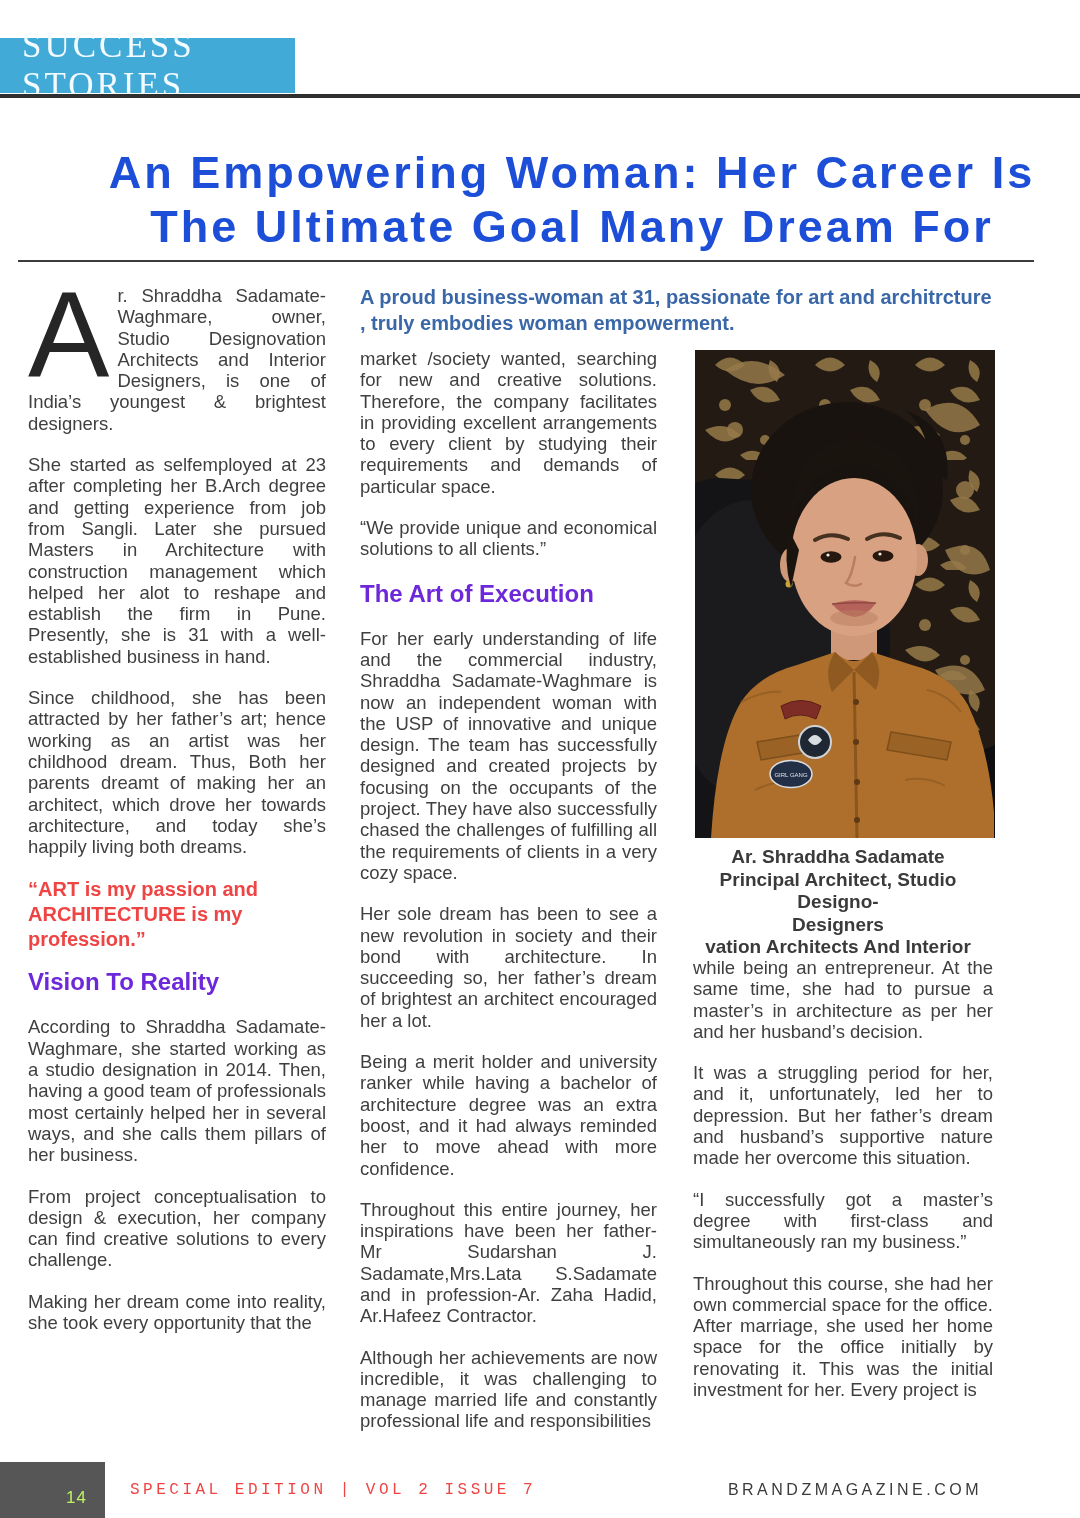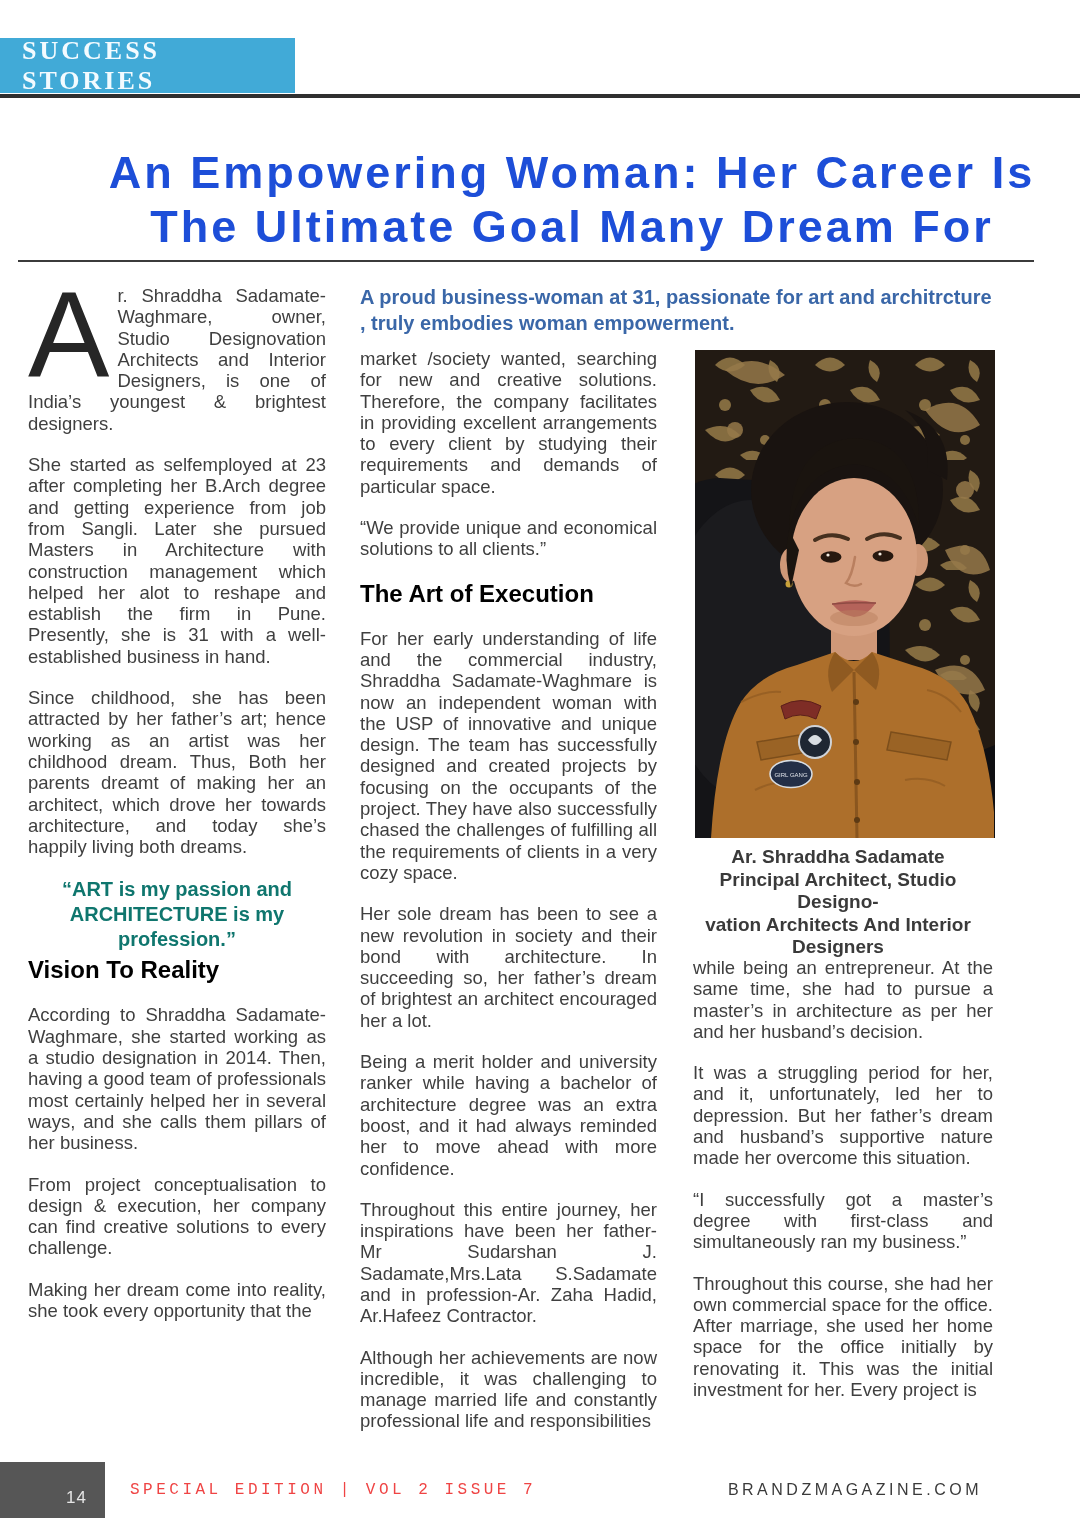--- a/index.html
+++ b/index.html
@@ -6,39 +6,39 @@
   .page{
     position:relative; width:1080px; height:1518px; background:#ffffff;
     font-family:"Liberation Sans", sans-serif; color:#3f3f3f; overflow:hidden;
   }
   
   .kicker-box{
     position:absolute; left:0; top:38px; width:295px; height:55px;
     background:#41aad7; display:flex; align-items:center; padding-left:22px; box-sizing:border-box;
   }
   .kicker-text{
-    font-family:"Liberation Serif", serif; color:#f3fbff; font-size:26px;
-    letter-spacing:3px; font-weight:700;
+    font-family:"Liberation Serif", serif; color:#f3fbff; font-size:35px;
+    letter-spacing:3px; font-weight:400;
   }
   .rule-top{position:absolute; left:0; top:94px; width:1080px; height:4px; background:#2f2f2f;}
   .article-title{
     position:absolute; left:0; top:146px; width:1080px; text-align:center;
     font-weight:bold; font-size:45px; line-height:54px; letter-spacing:3px; color:#1d4ed8;padding-left:32px;
   }
   .article-title div{white-space:nowrap;}
   .rule-title{position:absolute; left:18px; top:260px; width:1016px; height:2px; background:#3b3b3b;}
 
   
   .col{position:absolute; text-align:justify;}
   .col1{left:28px; top:285px; width:298px;}
   .col2{left:360px; top:348px; width:297px;}
   .col3{left:693px; top:957px; width:300px;}
   .body-para{font-size:18.5px; line-height:21.3px; margin:0 0 20px 0; color:#3f3f3f;}
-  .section-heading{font-size:24px; line-height:28px; margin:0 0 20px 0; color:#000000; font-weight:bold; text-align:left;}
-  .quote-para{font-size:20px; line-height:25px; font-weight:bold; text-align:center; color:#0f766e; margin:6px 0 4px 0;}
+  .section-heading{font-size:24px; line-height:28px; margin:0 0 20px 0; color:#6d28d9; font-weight:bold; text-align:left;}
+  .quote-para{font-size:20px; line-height:25px; font-weight:bold; text-align:left; color:#ef4444; margin:6px 0 16px 0;}
   .dropcap{
     float:left; font-size:122px; line-height:92px; padding:4px 8px 0 0;
     color:#262626; font-weight:400;
   }
   .intro-lede{
     position:absolute; left:360px; top:284px; width:680px;
     color:#3a67a8; font-weight:bold; font-size:20px; line-height:26px; text-align:left;
   }
   .intro-lede div{white-space:nowrap;}
 
@@ -48,21 +48,21 @@
   .photo-caption{
     position:absolute; left:677px; top:846px; width:322px; text-align:center;
     font-weight:bold; font-size:19px; line-height:22.5px; color:#3a3a3a;
   }
 
   
   .page-number-box{
     position:absolute; left:0; top:1462px; width:105px; height:56px; background:#565656;
     display:flex; align-items:center; justify-content:flex-end; padding-right:18px; box-sizing:border-box;
   }
-  .page-number{color:#e5e5e5; font-size:17px; letter-spacing:1px;margin-top:16px;}
+  .page-number{color:#bef264; font-size:17px; letter-spacing:1px;margin-top:16px;}
   .footer-edition{
     position:absolute; left:130px; top:1481px; font-size:16px; letter-spacing:3.5px; color:#ef4444;font-family:Liberation Mono, monospace;
   }
   .footer-site{
     position:absolute; right:98px; top:1481px; font-size:16px; letter-spacing:3.5px; color:#3a3a3a;
   }
 </style>
 </head>
 <body>
 
@@ -195,22 +195,22 @@
           <path d="M113 390 Q120 380 127 390 Q120 400 113 390 Z" fill="#d8dde2"></path>
           <ellipse cx="96" cy="424" rx="21" ry="13.5" fill="#232f47" stroke="#d8dde2" stroke-width="1.5"></ellipse>
           <text x="96" y="427" text-anchor="middle" font-size="6" fill="#dfe3e8" font-family="Liberation Sans, sans-serif">GIRL GANG</text>
         </g>
       </g>
     </svg>
   </div>
   <div class="photo-caption">
       <div>Ar. Shraddha Sadamate</div>
       <div>Principal Architect, Studio Designo-</div>
+      <div>Designers</div>
       <div>vation Architects And Interior</div>
-      <div>Designers</div>
     </div>
 
   <div class="page-number-box">
     <span class="page-number">14</span>
   </div>
   <div class="footer-edition">SPECIAL EDITION | VOL 2 ISSUE 7</div>
   <div class="footer-site">BRANDZMAGAZINE.COM</div>
 
 </div>
 

